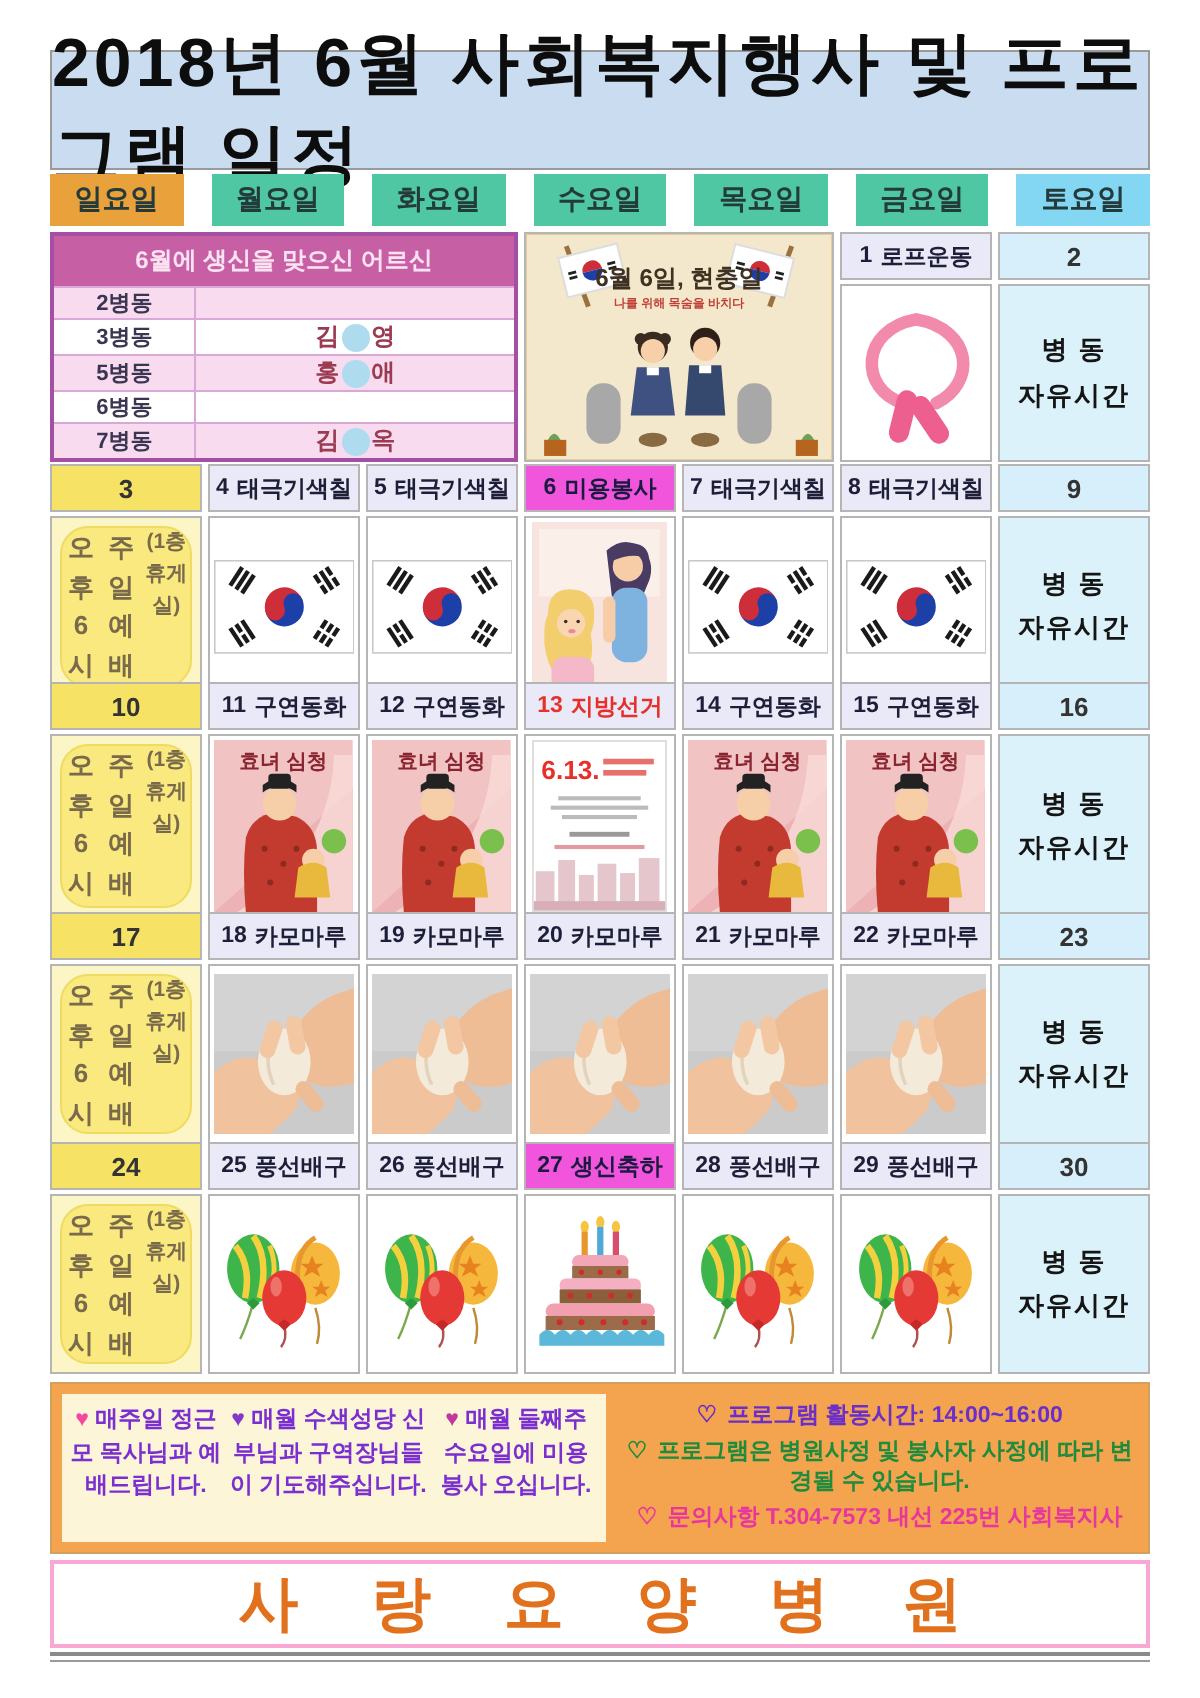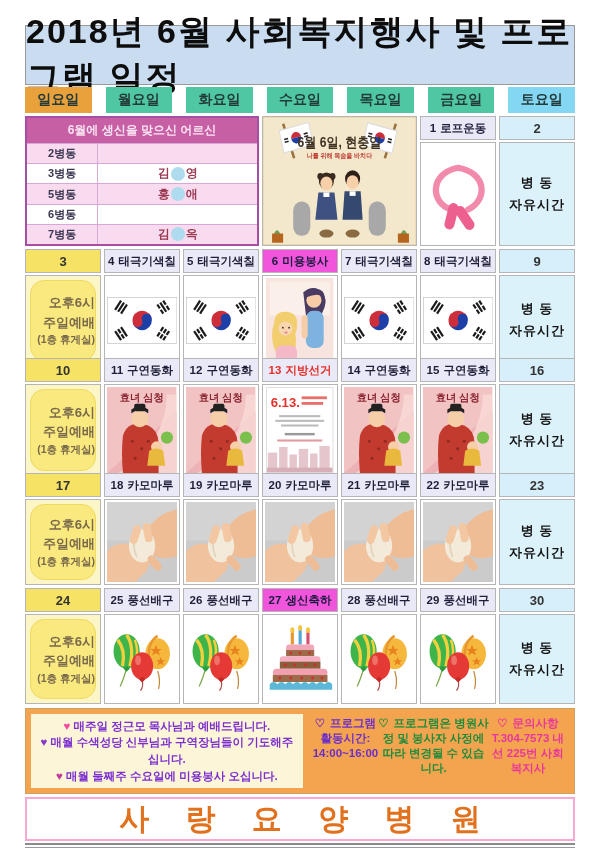--- a/index.html
+++ b/index.html
@@ -8,55 +8,55 @@
   .page{width:600px;height:849px;padding:25px 25px 0;overflow:hidden;background:#fff}
 
   .title-bar{height:60px;background:#C9DCF0;border:1px solid #9a9a9a;display:flex;align-items:center;justify-content:center;
     font-size:34px;letter-spacing:2px;color:#0d0d0d}
 
   .dow{display:grid;grid-template-columns:repeat(7,1fr);gap:14px;margin-top:2px;height:26px}
   .dow>div{display:flex;align-items:center;justify-content:center;font-size:14px;color:#243b3b}
   .dow-sun{background:#E9A23B}.dow-wk{background:#4FC7A3}.dow-sat{background:#84D7F2}
 
   .week{display:grid;grid-template-columns:repeat(7,1fr);gap:3px;margin-top:3px}
-  .w1{height:130px}.w2{height:106px}.w3{height:112px}.w4{height:112px}.w5{height:116px}
+  .w1{height:113px}.w2{height:106px}.w3{height:112px}.w4{height:112px}.w5{height:116px}
   .daycol{display:flex;flex-direction:column;gap:2px;min-width:0}
   .dhead{height:24px;border:1px solid #b5b5b5;display:flex;align-items:center;justify-content:center;gap:4px;
     font-size:11.5px;color:#1e1e38;white-space:nowrap;overflow:hidden}
   .dh-sun{background:#F6E264;font-size:13px;color:#333}
   .dh-norm{background:#E9E9F8}
   .dh-sat{background:#D7EFFA;font-size:13px;color:#333}
   .dh-special{background:#F155DB;color:#1a1a40}
   .dh-red{background:#E9E9F8;color:#E8302A}
   .dbody{flex:1;border:1px solid #b5b5b5;display:flex;flex-direction:column;align-items:center;justify-content:center;min-height:0}
   .bd-img{background:#fff;overflow:hidden}
   .bd-sun{background:#FCF6C6;padding:4px}
   .bd-sat{background:#DCF2FA;font-size:13px;line-height:1.7;letter-spacing:1px;color:#151515;text-align:center}
   .worship-box{background:#F9E97E;border:1px solid #EFDB60;border-radius:14px;width:100%;height:100%;
-    display:flex;flex-direction:column;align-items:flex-end;justify-content:center;
+    display:flex;flex-direction:row;align-items:flex-start;justify-content:center;
     font-size:13px;line-height:1.5;color:#7a6a4c;text-align:center}
   .worship-box .wsmall{font-size:10.5px}
   .bd-img svg{max-width:95%;max-height:96%}
 
   
   .bday{grid-column:1/4;border:2px solid #A44FA4;background:#fff;display:flex;flex-direction:column}
   .bday-title{background:#C75FA5;color:#FBE2F2;font-size:12px;display:flex;align-items:center;justify-content:center;height:25px;flex:none}
   .bday-row{flex:1;display:flex;border-top:1px solid #D9A8D9}
   .bday-row.alt{background:#F8DBEF}
   .bward{width:31%;border-right:1px solid #D9A8D9;display:flex;align-items:center;justify-content:center;font-size:11px;color:#3a3550}
   .bname{flex:1;display:flex;align-items:center;justify-content:center;font-size:12px;color:#9a3b52}
   .mask{display:inline-block;width:14px;height:14px;border-radius:50%;background:#AEDCEE;margin:0 1px;vertical-align:-2px}
   .memorial{grid-column:4/6;border:1px solid #b5b5b5;overflow:hidden}
   .memorial svg{width:100%;height:100%;display:block}
 
   
   .notes{display:flex;gap:8px;background:#F4A44E;border:1px solid #cfa060;margin-top:4px;height:86px;padding:5px}
-  .notes-left{flex:0 0 50.5%;background:#FDF5D7;padding:5px 4px;display:flex;flex-direction:column;justify-content:center;
+  .notes-left{flex:0 0 50.5%;background:#FDF5D7;padding:5px 4px;display:flex;justify-content:center;
     text-align:center;font-size:11.5px;line-height:1.45;color:#7B2FD0}
-  .notes-right{flex:1;padding:2px 2px;display:flex;flex-direction:row;justify-content:space-around;
+  .notes-right{flex:1;padding:2px 2px;display:flex;flex-direction:column;justify-content:space-around;
     text-align:left;font-size:11.5px;line-height:1.3}
   .nr-line{text-align:center}
   .nr-line .bullet{margin-right:5px}
   .c-purple{color:#6B2FC9}.c-green{color:#1E8C3C}.c-pink{color:#E8379C}
   .h1{color:#F448A0}.h2{color:#8437C9}.h3{color:#C2389C}
 
   .footer{margin-top:3px;height:44px;border:2px solid #f9a8d4;display:flex;align-items:center;justify-content:center;
     font-size:30px;letter-spacing:14px;text-indent:14px;color:#E2711D}
   .dline{margin-top:2px;height:5px;border-top:2px solid #8a8a8a;border-bottom:1px solid #9a9a9a}
 

